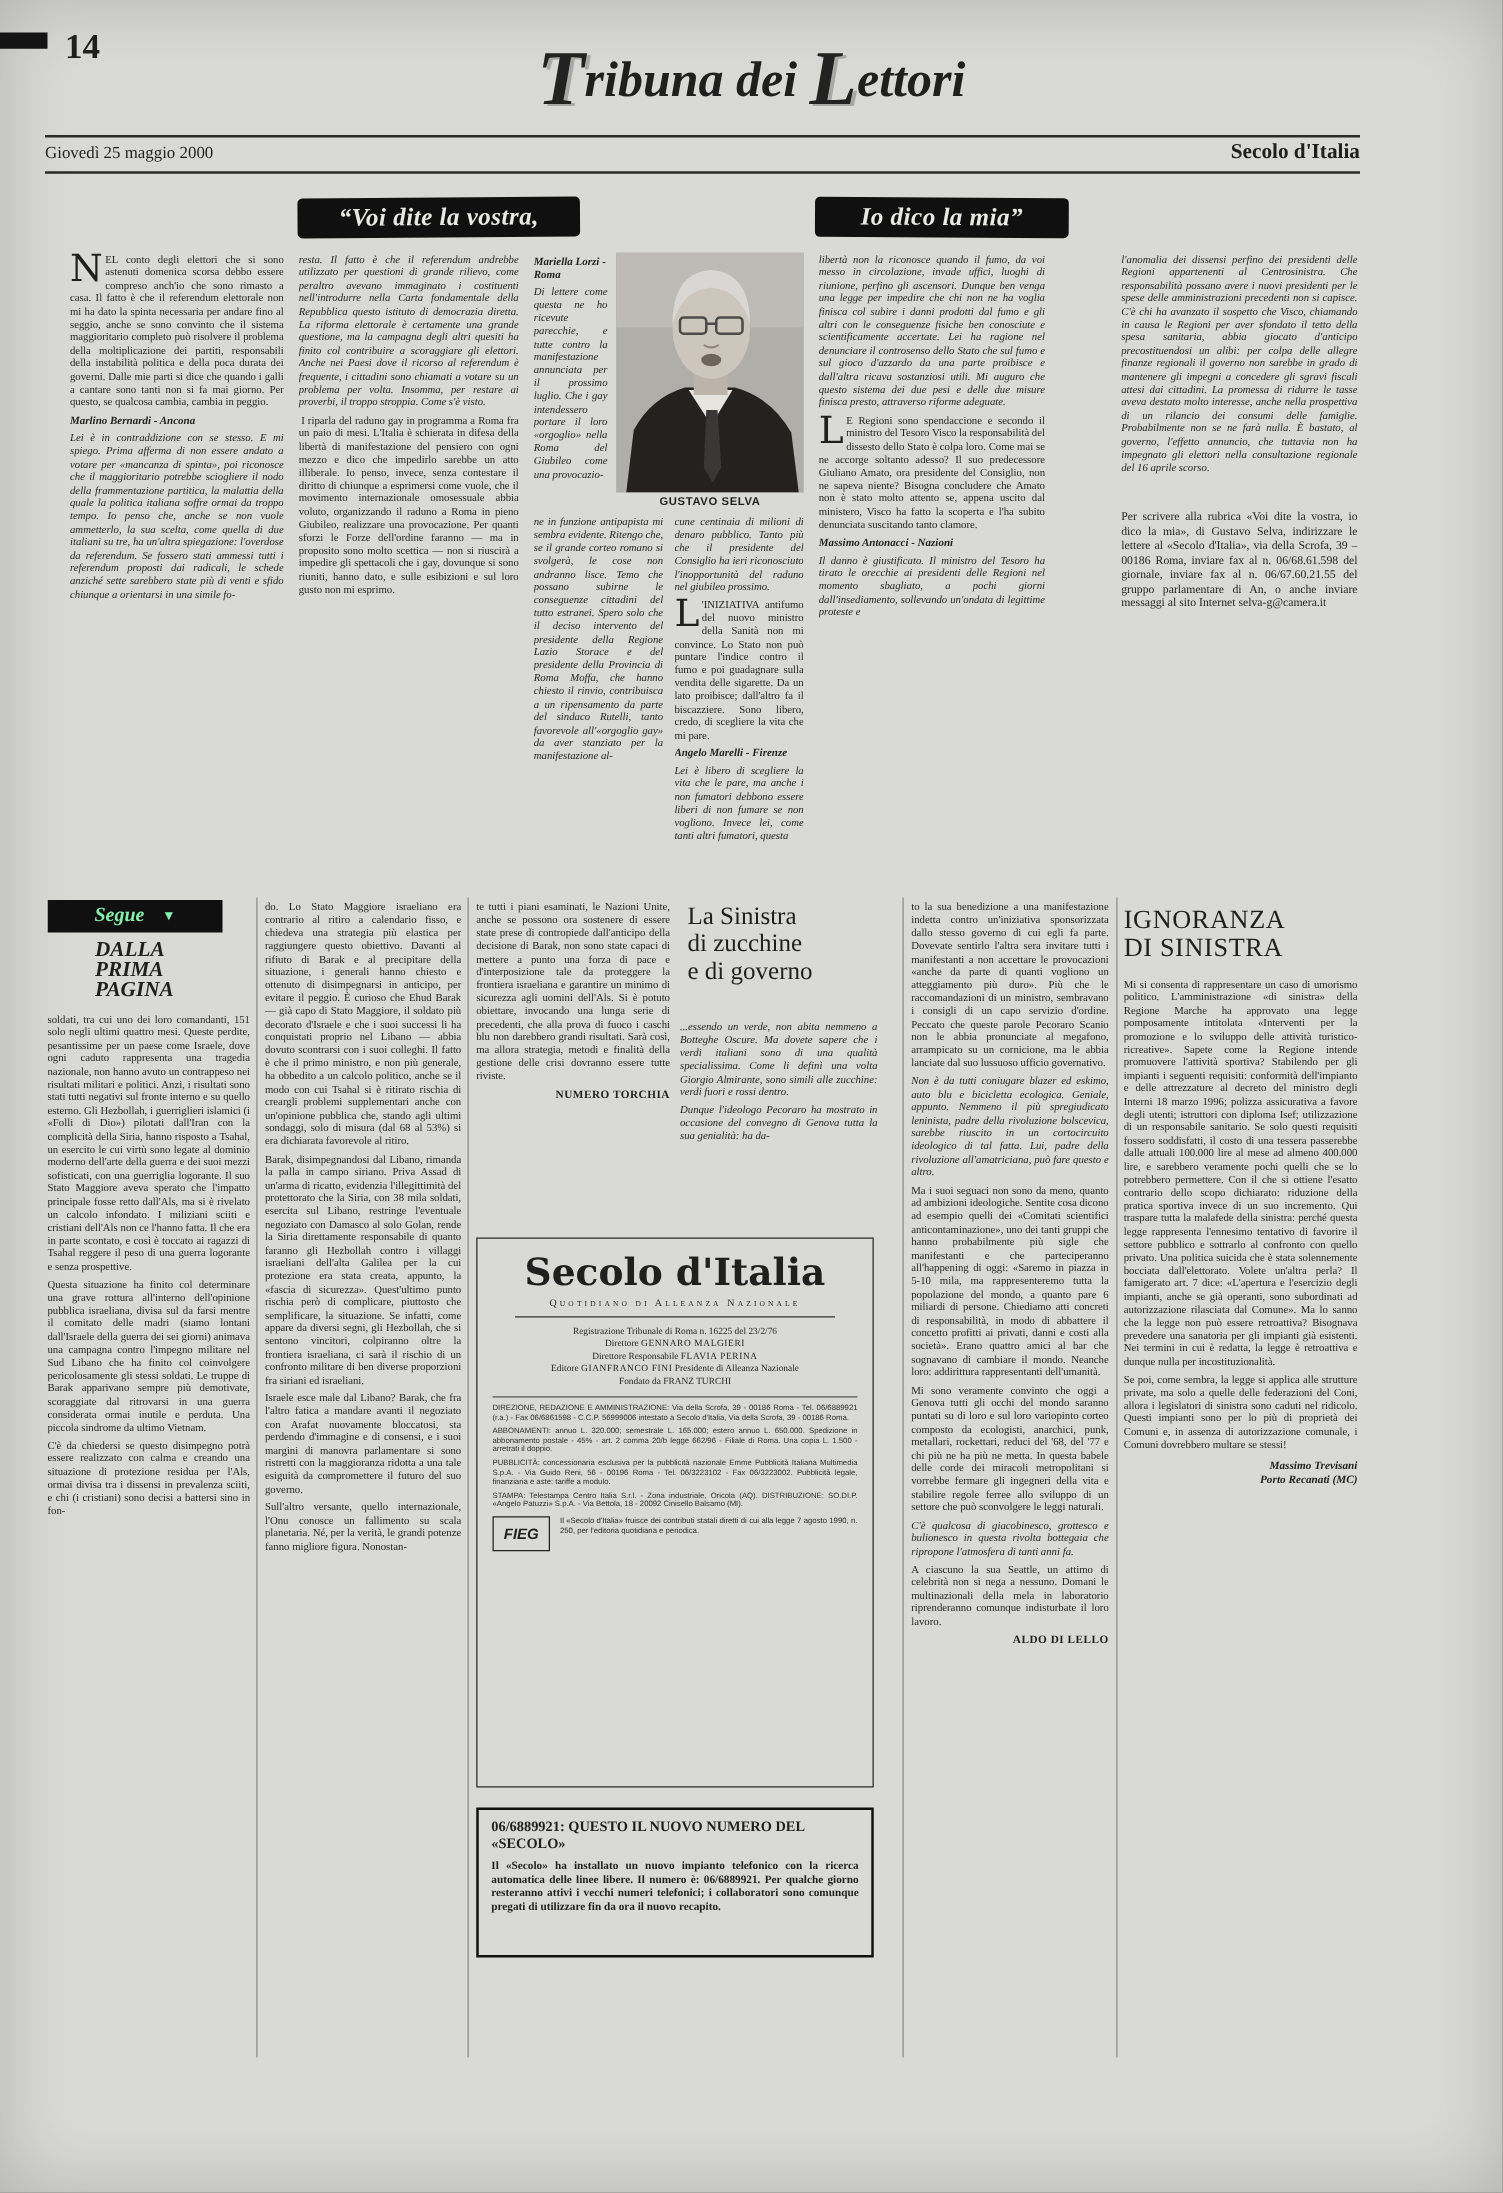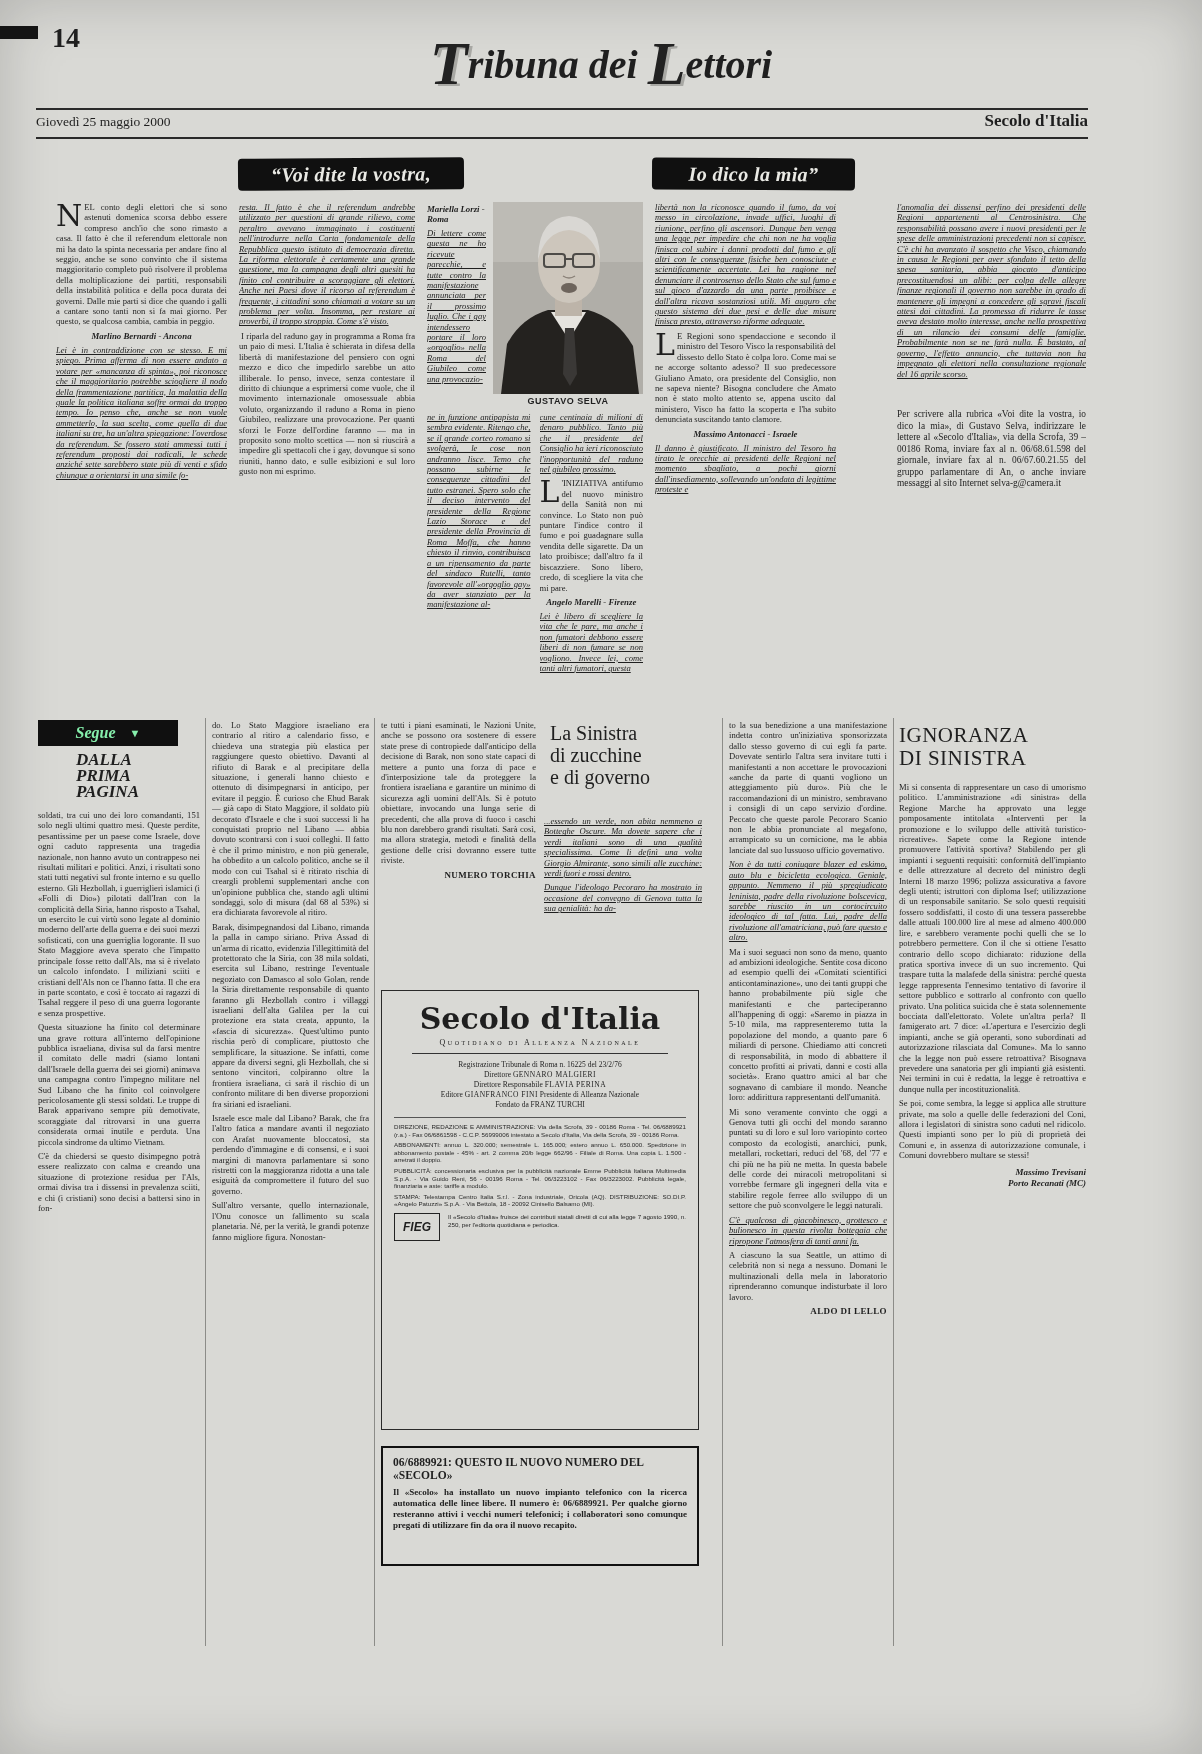--- a/index.html
+++ b/index.html
@@ -28,24 +28,24 @@
   .banner-left{left:238px;width:226px;transform:rotate(-.4deg);}
   .banner-right{left:652px;width:203px;transform:rotate(.3deg);}
   
   .col{position:absolute;overflow:hidden;}
   .colA{left:56px;top:202px;width:171px;height:506px;}
   .colB{left:239px;top:202px;width:176px;height:506px;}
   .colC{left:427px;top:202px;width:216px;height:506px;}
   .colD{left:655px;top:202px;width:181px;height:506px;}
   .colE{left:897px;top:202px;width:189px;height:506px;}
   .bt{font-size:8.6px;line-height:10.4px;text-align:justify;margin:0 0 4px 0;}
-  .it{font-style:italic;text-decoration:underline;}
+  .it{font-style:italic;}
   .dc{float:left;font-size:30px;line-height:25px;padding:1px 2px 0 0;
       font-family:"DejaVu Serif", serif;}
-  .sig{font-weight:bold;font-style:italic;text-align:center;font-size:8.8px;margin:3px 0 4px 0;}
+  .sig{font-weight:bold;font-style:italic;text-align:left;font-size:8.8px;margin:3px 0 4px 0;}
   
   .photo-block{float:right;width:150px;margin:0 0 4px 7px;}
   .photo-block svg{display:block;width:150px;height:192px;background:#b4b2ac;}
   .caption{font-size:9px;font-weight:bold;text-align:center;letter-spacing:.5px;
            padding:2px 0;font-family:"Liberation Sans", sans-serif;}
   .sig-top{text-align:left;margin-top:2px;}
   .twocol{clear:both;display:flex;gap:9px;height:292px;overflow:hidden;margin-top:3px;}
   .subcol{flex:1;overflow:hidden;}
   .howto{font-weight:normal;font-size:9.4px;line-height:11.6px;text-align:justify;margin-top:30px;}
   
@@ -153,21 +153,21 @@
         <p class="bt"><span class="dc">L</span><span>'INIZIATIVA antifumo del nuovo ministro della Sanità non mi convince. Lo Stato non può puntare l'indice contro il fumo e poi guadagnare sulla vendita delle sigarette. Da un lato proibisce; dall'altro fa il biscazziere. Sono libero, credo, di scegliere la vita che mi pare.</span></p>
         <div class="sig">Angelo Marelli - Firenze</div>
         <p class="bt it">Lei è libero di scegliere la vita che le pare, ma anche i non fumatori debbono essere liberi di non fumare se non vogliono. Invece lei, come tanti altri fumatori, questa</p>
       </div>
     </div>
   </div>
 
   <div class="col colD">
     <p class="bt it">libertà non la riconosce quando il fumo, da voi messo in circolazione, invade uffici, luoghi di riunione, perfino gli ascensori. Dunque ben venga una legge per impedire che chi non ne ha voglia finisca col subire i danni prodotti dal fumo e gli altri con le conseguenze fisiche ben conosciute e scientificamente accertate. Lei ha ragione nel denunciare il controsenso dello Stato che sul fumo e sul gioco d'azzardo da una parte proibisce e dall'altra ricava sostanziosi utili. Mi auguro che questo sistema dei due pesi e delle due misure finisca presto, attraverso riforme adeguate.</p>
     <p class="bt"><span class="dc">L</span><span>E Regioni sono spendaccione e secondo il ministro del Tesoro Visco la responsabilità del dissesto dello Stato è colpa loro. Come mai se ne accorge soltanto adesso? Il suo predecessore Giuliano Amato, ora presidente del Consiglio, non ne sapeva niente? Bisogna concludere che Amato non è stato molto attento se, appena uscito dal ministero, Visco ha fatto la scoperta e l'ha subito denunciata suscitando tanto clamore.</span></p>
-    <div class="sig">Massimo Antonacci - Israele</div>
+    <div class="sig">Massimo Antonacci - Nazioni</div>
     <p class="bt it">Il danno è giustificato. Il ministro del Tesoro ha tirato le orecchie ai presidenti delle Regioni nel momento sbagliato, a pochi giorni dall'insediamento, sollevando un'ondata di legittime proteste e</p>
   </div>
 
   <div class="col colE">
     <p class="bt it">l'anomalia dei dissensi perfino dei presidenti delle Regioni appartenenti al Centrosinistra. Che responsabilità possano avere i nuovi presidenti per le spese delle amministrazioni precedenti non si capisce. C'è chi ha avanzato il sospetto che Visco, chiamando in causa le Regioni per aver sfondato il tetto della spesa sanitaria, abbia giocato d'anticipo precostituendosi un alibi: per colpa delle allegre finanze regionali il governo non sarebbe in grado di mantenere gli impegni a concedere gli sgravi fiscali attesi dai cittadini. La promessa di ridurre le tasse aveva destato molto interesse, anche nella prospettiva di un rilancio dei consumi delle famiglie. Probabilmente non se ne farà nulla. È bastato, al governo, l'effetto annuncio, che tuttavia non ha impegnato gli elettori nella consultazione regionale del 16 aprile scorso.</p>
     <p class="howto">Per scrivere alla rubrica «Voi dite la vostra, io dico la mia», di Gustavo Selva, indirizzare le lettere al «Secolo d'Italia», via della Scrofa, 39 – 00186 Roma, inviare fax al n. 06/68.61.598 del giornale, inviare fax al n. 06/67.60.21.55 del gruppo parlamentare di An, o anche inviare messaggi al sito Internet selva-g@camera.it</p>
   </div>
 
   <div class="vrule vr1"></div>
   <div class="vrule vr2"></div>

